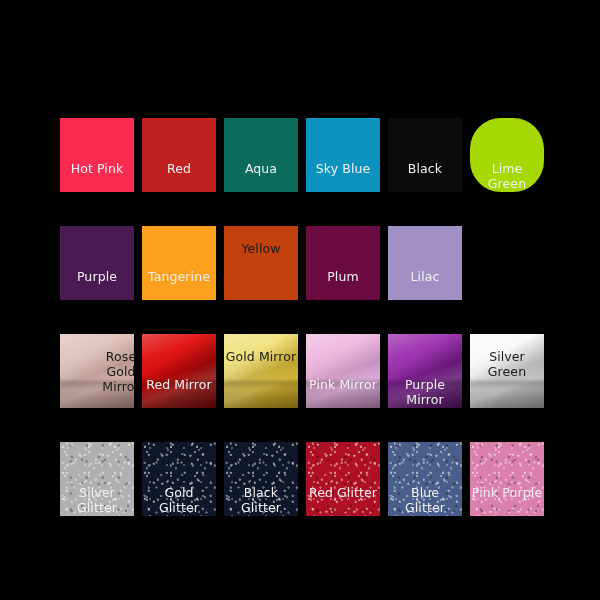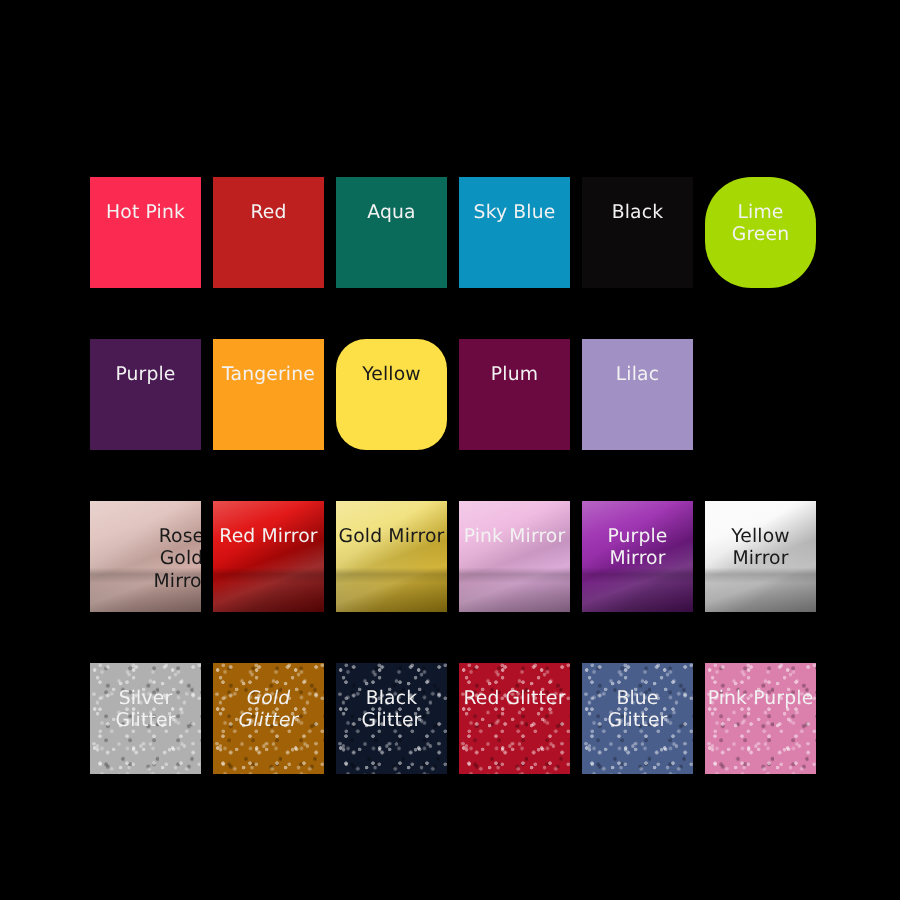--- a/index.html
+++ b/index.html
@@ -47,21 +47,21 @@
     position: relative;
     z-index: 3;
     font-size: 12.5px;
     line-height: 15px;
     text-align: center;
     letter-spacing: 0.1px;
     width: 72px;
     word-wrap: break-word;
   }
 
-  .label-light { color: #f2f2f2; }
+  .label-light { color: #f2f2f2; margin-top: 28px; }
   .label-dark  { color: #1a1a1a; }
 
   
   .tex {
     position: absolute;
     inset: 0;
     z-index: 1;
     pointer-events: none;
   }
 
@@ -130,21 +130,21 @@
     </div>
     <div class="swatch" style="background-color: rgb(166, 217, 3); border-radius: 31px;">
       <div class="swatch-label label-light" style="color: rgb(242, 242, 242);">Lime Green</div>
     </div>
     <div class="swatch" style="background-color: rgb(74, 27, 82);">
       <div class="swatch-label label-light" style="color: rgb(242, 242, 242);">Purple</div>
     </div>
     <div class="swatch" style="background-color: rgb(252, 160, 30); justify-content: center;">
       <div class="swatch-label label-light" style="color: rgb(242, 242, 242);">Tangerine</div>
     </div>
-    <div class="swatch" style="background-color: #fde047; border-radius: 20px;">
+    <div class="swatch" style="background-color: #c2410c;">
       <div class="swatch-label label-dark" style="color: rgb(26, 26, 26);">Yellow</div>
     </div>
     <div class="swatch" style="background-color: rgb(107, 10, 64);">
       <div class="swatch-label label-light" style="color: rgb(242, 242, 242);">Plum</div>
     </div>
     <div class="swatch" style="background-color: rgb(160, 144, 196);">
       <div class="swatch-label label-light" style="color: rgb(242, 242, 242);">Lilac</div>
     </div>
     <div class="swatch empty"></div>
     <div class="swatch" style="background: linear-gradient(145deg, rgb(224, 194, 188) 0%, rgb(224, 194, 188) 34%, rgb(201, 159, 151) 72%, rgb(201, 159, 151) 100%); padding-left: 48px;">
@@ -168,27 +168,27 @@
       <div class="swatch-label label-light" style="color: rgb(242, 242, 242);">Pink Mirror</div>
     </div>
     <div class="swatch" style="background: linear-gradient(145deg, rgb(155, 43, 175) 0%, rgb(155, 43, 175) 34%, rgb(94, 20, 112) 72%, rgb(94, 20, 112) 100%);">
       <div class="tex tex-mirror"></div>
       <div class="tex tex-sheen-band"></div>
       <div class="swatch-label label-light" style="color: rgb(242, 242, 242);">Purple Mirror</div>
     </div>
     <div class="swatch" style="background: linear-gradient(145deg, rgb(250, 250, 250) 0%, rgb(250, 250, 250) 34%, rgb(181, 181, 181) 72%, rgb(181, 181, 181) 100%);">
       <div class="tex tex-mirror"></div>
       <div class="tex tex-sheen-band"></div>
-      <div class="swatch-label label-dark" style="color: rgb(26, 26, 26);">Yellow Mirror</div>
+      <div class="swatch-label label-dark" style="color: rgb(26, 26, 26);">Silver Green</div>
     </div>
     <div class="swatch" style="background-color: rgb(176, 176, 176);">
       <div class="tex tex-glitter"></div>
       <div class="swatch-label label-light" style="color: rgb(242, 242, 242);">Silver Glitter</div>
     </div>
-    <div class="swatch" style="background-color: #a16207; font-style: italic;">
+    <div class="swatch" style="background-color: #0f172a;">
       <div class="tex tex-glitter"></div>
       <div class="swatch-label label-light" style="color: rgb(242, 242, 242);">Gold Glitter</div>
     </div>
     <div class="swatch" style="background-color: #0f172a;">
       <div class="tex tex-glitter"></div>
       <div class="swatch-label label-light" style="color: rgb(242, 242, 242);">Black Glitter</div>
     </div>
     <div class="swatch" style="background-color: rgb(176, 16, 37);">
       <div class="tex tex-glitter"></div>
       <div class="swatch-label label-light" style="color: rgb(242, 242, 242);">Red Glitter</div>

